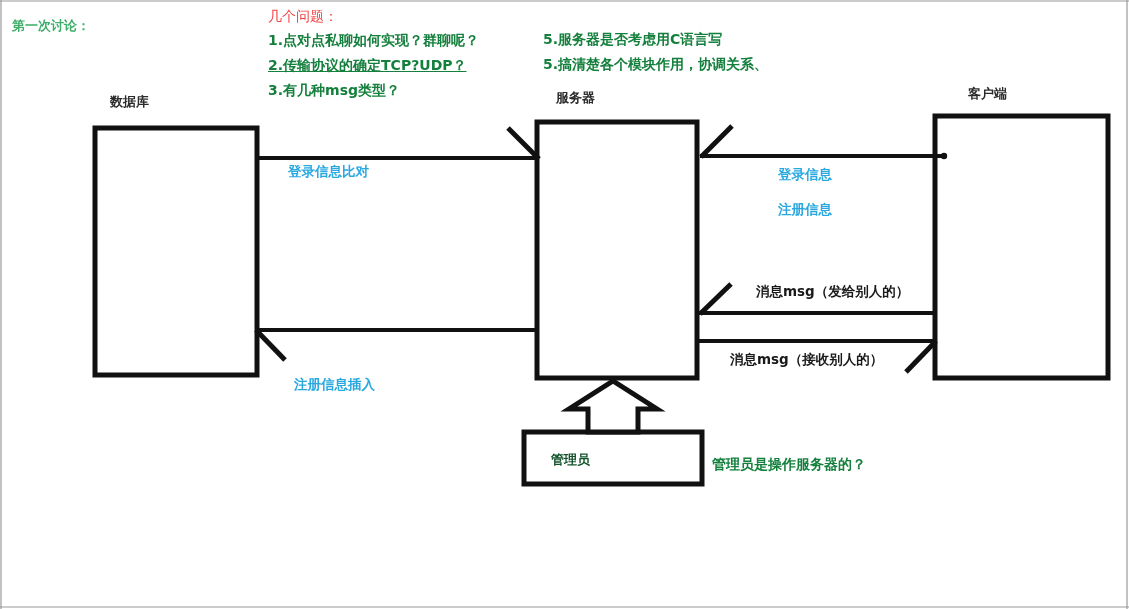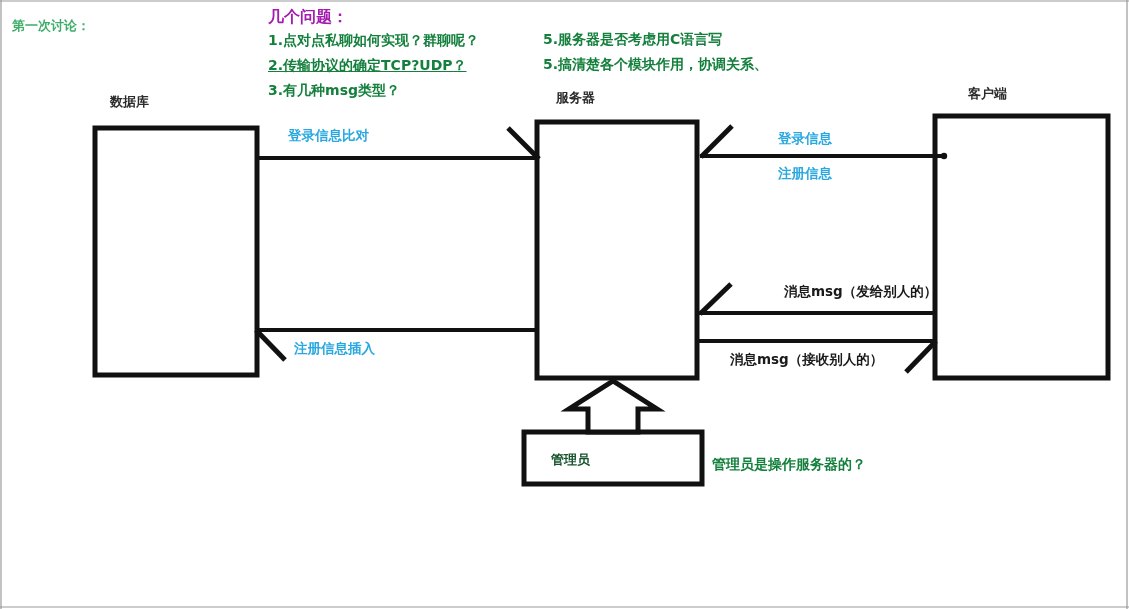--- a/index.html
+++ b/index.html
@@ -30,28 +30,29 @@
     color: #3fae6a;
     font-size: 13px;
     font-weight: bold;
   }
   .red-note {
     color: #15803d;
     font-size: 14px;
     font-weight: bold;
   }
   .red-head {
-    color: #a21caf;
-    font-size: 16px;
-    font-weight: bold;
+    color: #ef4444;
+    font-size: 14px;
+    font-weight: normal;
   }
   .blue-lbl {
     color: #29a8e0;
     font-size: 13.5px;
     font-weight: bold;
+    margin-top: 36px;
   }
   .black-lbl {
     color: #1a1a1a;
     font-size: 13.5px;
     font-weight: bold;
   }
   .node-lbl {
     color: #2b2b2b;
     font-size: 13px;
     font-weight: bold;
@@ -112,16 +113,16 @@
 
 <div class="txt node-lbl" style="left:110px; top:95px;">数据库</div>
 <div class="txt node-lbl" style="left:556px; top:91px;">服务器</div>
 <div class="txt node-lbl" style="left:968px; top:87px;">客户端</div>
 <div class="txt box-inner-lbl" style="left:551px; top:453px;">管理员</div>
 
 <div class="txt blue-lbl" style="left:288px; top:128px;">登录信息比对</div>
 <div class="txt blue-lbl" style="left:294px; top:341px;">注册信息插入</div>
 <div class="txt blue-lbl" style="left:778px; top:131px;">登录信息</div>
 <div class="txt blue-lbl" style="left:778px; top:166px;text-align:right;">注册信息</div>
-<div class="txt black-lbl" style="left:756px; top:284px;margin-left:28px;">消息msg（发给别人的）</div>
+<div class="txt black-lbl" style="left:756px; top:284px;">消息msg（发给别人的）</div>
 <div class="txt black-lbl" style="left:730px; top:352px;">消息msg（接收别人的）</div>
 
 <div class="txt red-note" style="left:712px; top:456px;">管理员是操作服务器的？</div>
 
 </body></html>

